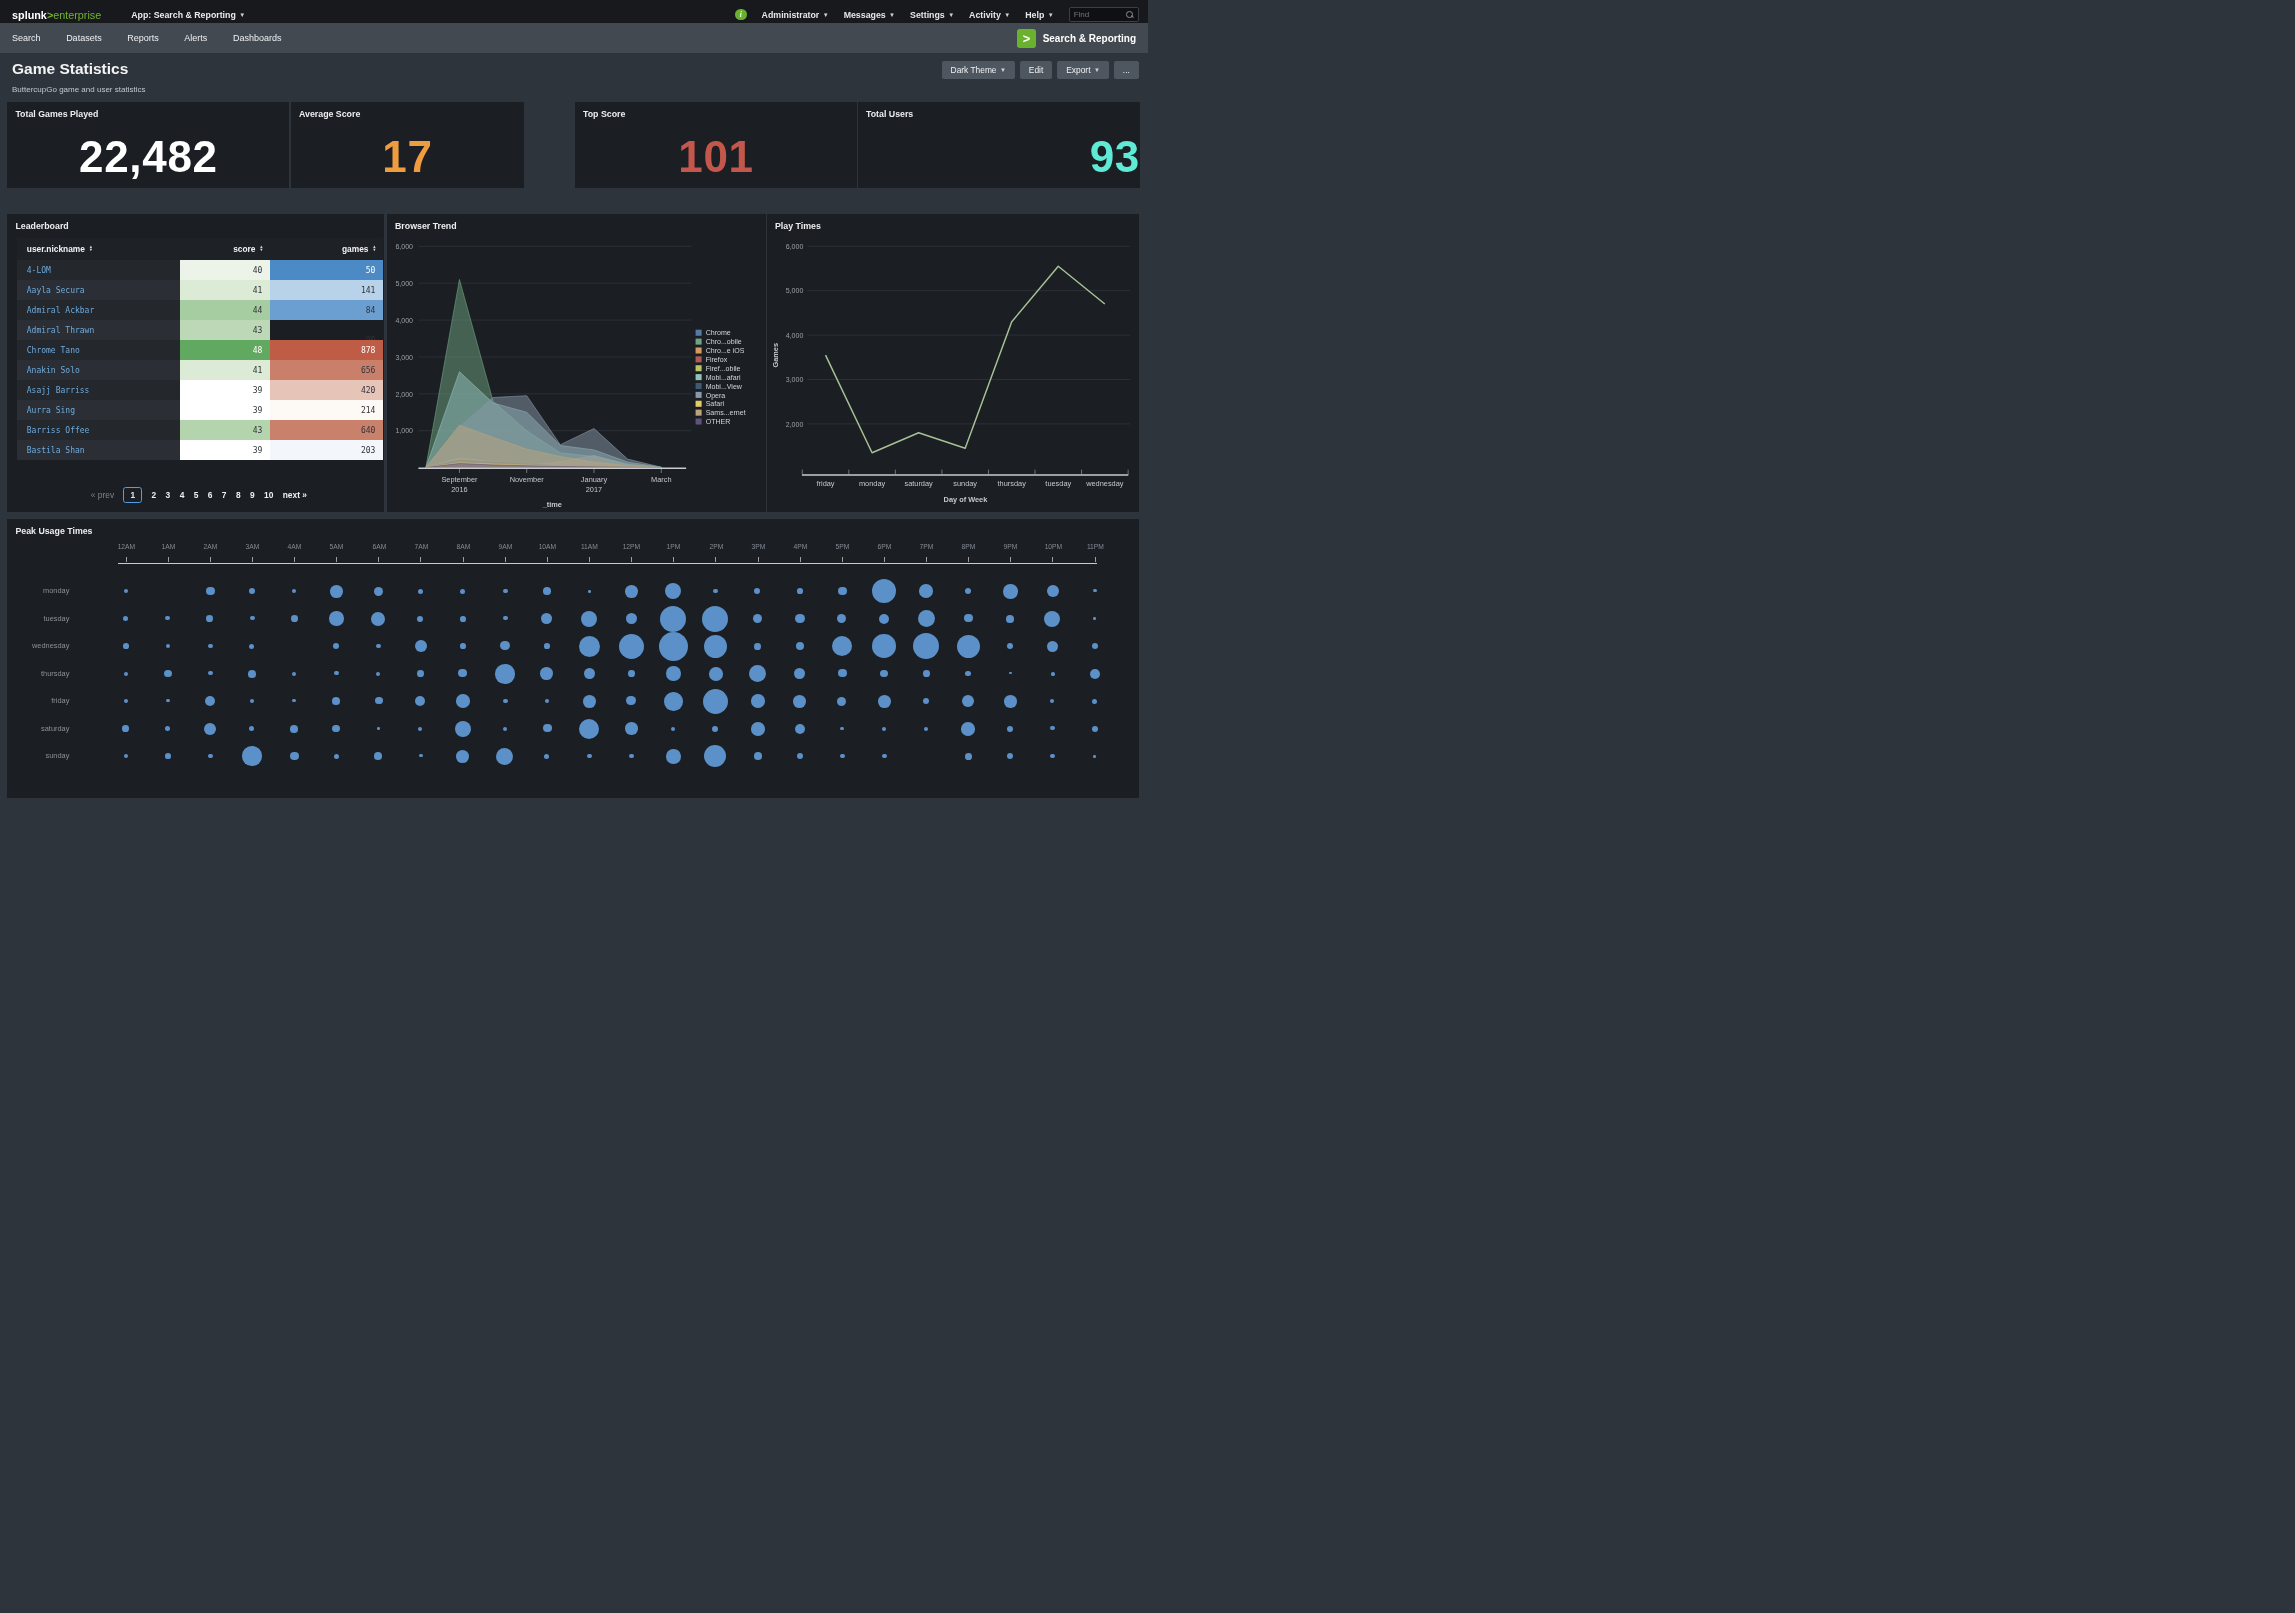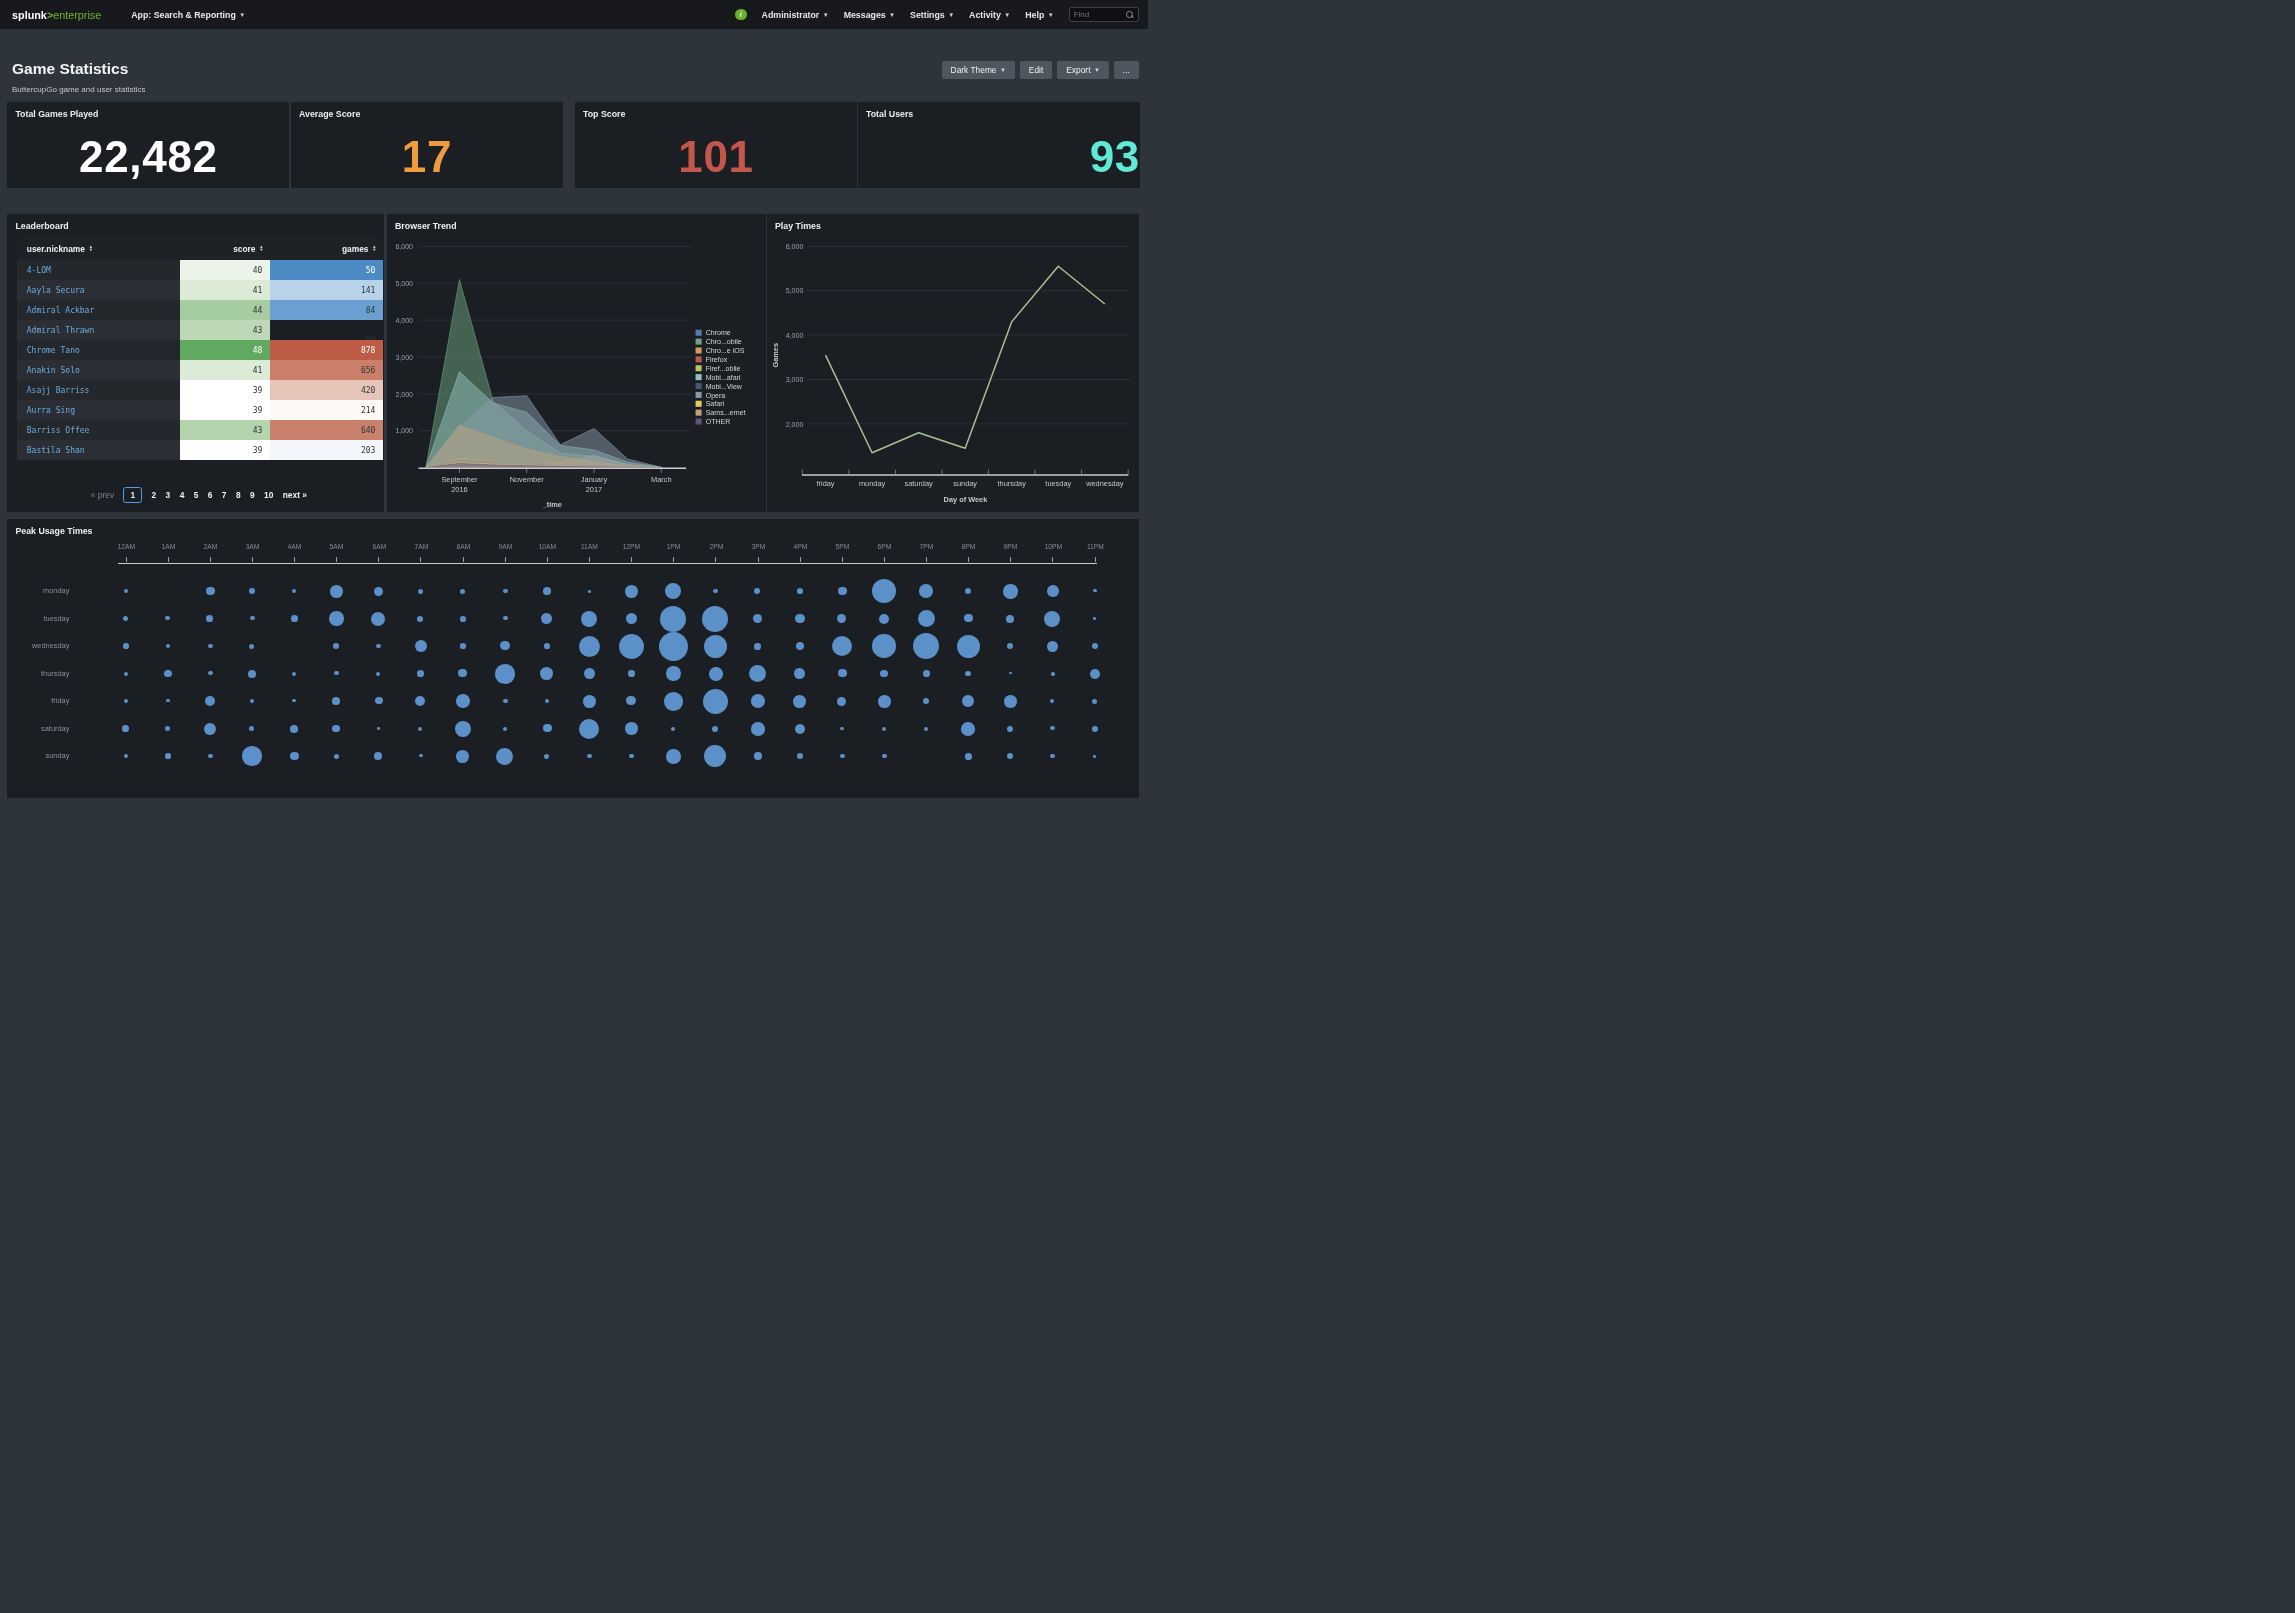--- a/index.html
+++ b/index.html
@@ -84,38 +84,50 @@
         <span class="tn-item">Settings<span class="caret">▼</span></span>
         <span class="tn-item">Activity<span class="caret">▼</span></span>
         <span class="tn-item">Help<span class="caret">▼</span></span>
         <span class="findbox">
         <input placeholder="Find" style="">
         <span class="mag"></span>
       </span>
     </div>
   </div>
 
+  <div id="appnav">
+
+    <span class="an-item">Search</span>
+      <span class="an-item">Datasets</span>
+      <span class="an-item">Reports</span>
+      <span class="an-item">Alerts</span>
+      <span class="an-item">Dashboards</span>
+      <div id="appnav-right">
+      <span class="app-icon">&gt;</span>
+      <span class="app-name">Search &amp; Reporting</span>
+    </div>
+  </div>
 
   <div id="dash-header">
     <div id="dash-title">Game Statistics</div>
     <div id="dash-subtitle">ButtercupGo game and user statistics</div>
     <div id="dash-buttons">
       <button class="btn"><span>Dark Theme</span><span class="caret">▼</span></button>
       <button class="btn">Edit</button>
       <button class="btn"><span>Export</span><span class="caret">▼</span></button>
       <button class="btn">...</button>
     </div>
   </div>
 
   <div id="kpi-row">
       <div class="panel" style="left: 7.4px; top: 102px; width: 282px; height: 86px;">
         <div class="panel-title">Total Games Played</div>
         <div class="kpi-value" style="color: rgb(255, 255, 255);">22,482</div>
       </div>
-      <div class="panel" style="left: 291px; top: 102px; width: 272px; height: 86px;">
+      <div class="panel" style="left: 291px; top: 102px; width: 233px; height: 86px;">
         <div class="panel-title">Average Score</div>
         <div class="kpi-value" style="color: rgb(239, 155, 63);">17</div>
       </div>
       <div class="panel" style="left: 575px; top: 102px; width: 282px; height: 86px;">
         <div class="panel-title">Top Score</div>
         <div class="kpi-value" style="color: rgb(196, 87, 75);">101</div>
       </div>
       <div class="panel" style="left: 858px; top: 102px; width: 282px; height: 86px;">
         <div class="panel-title">Total Users</div>
         <div class="kpi-value" style="color: #5eead4; text-align: right;">93</div>

